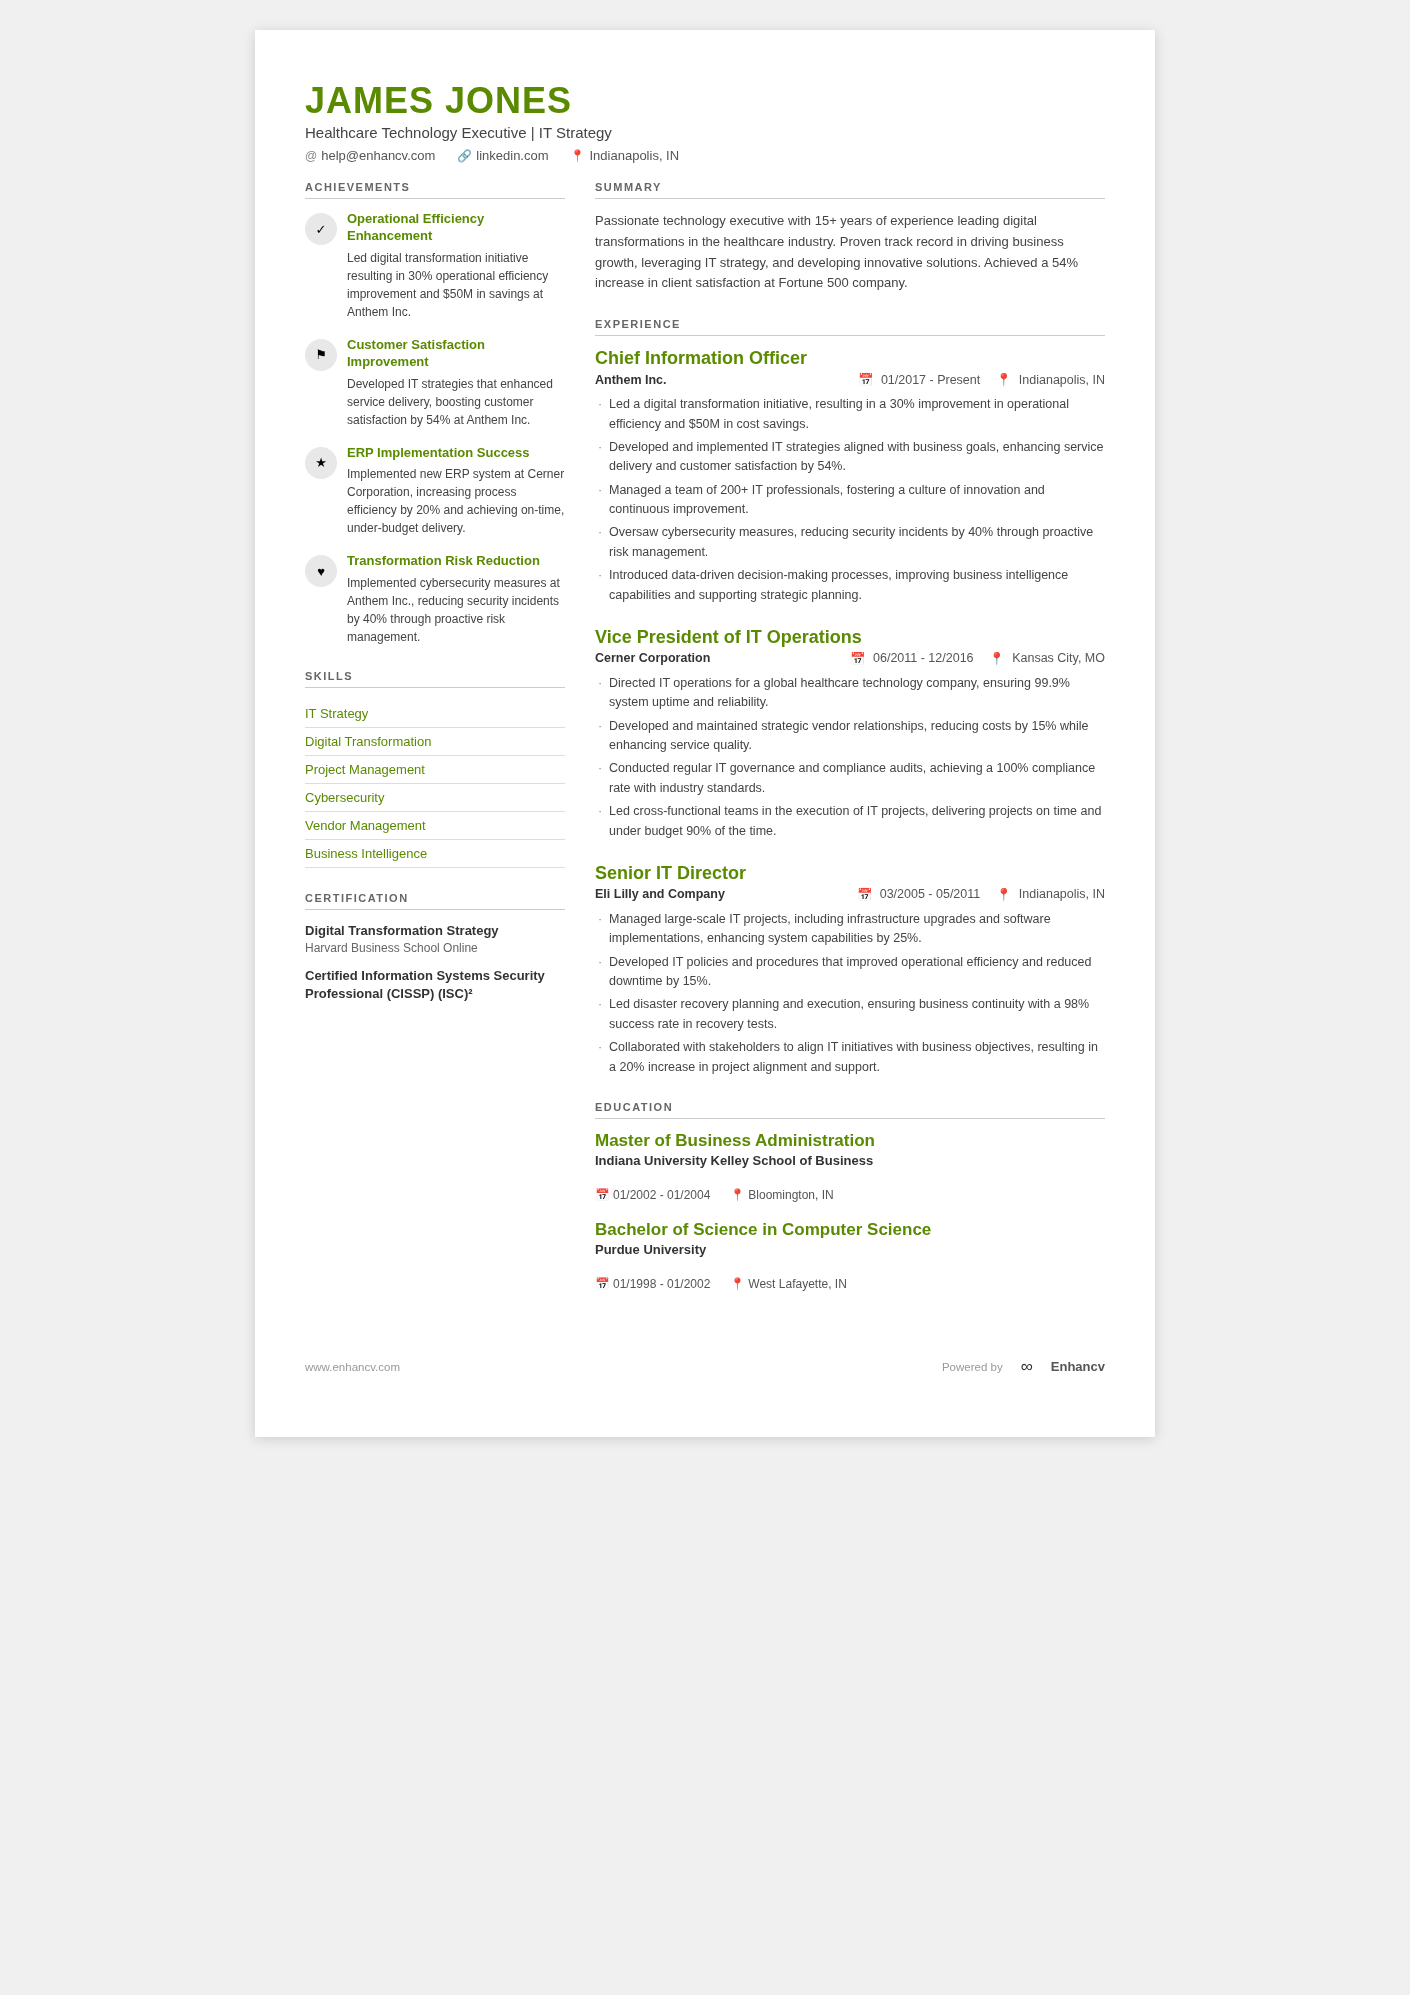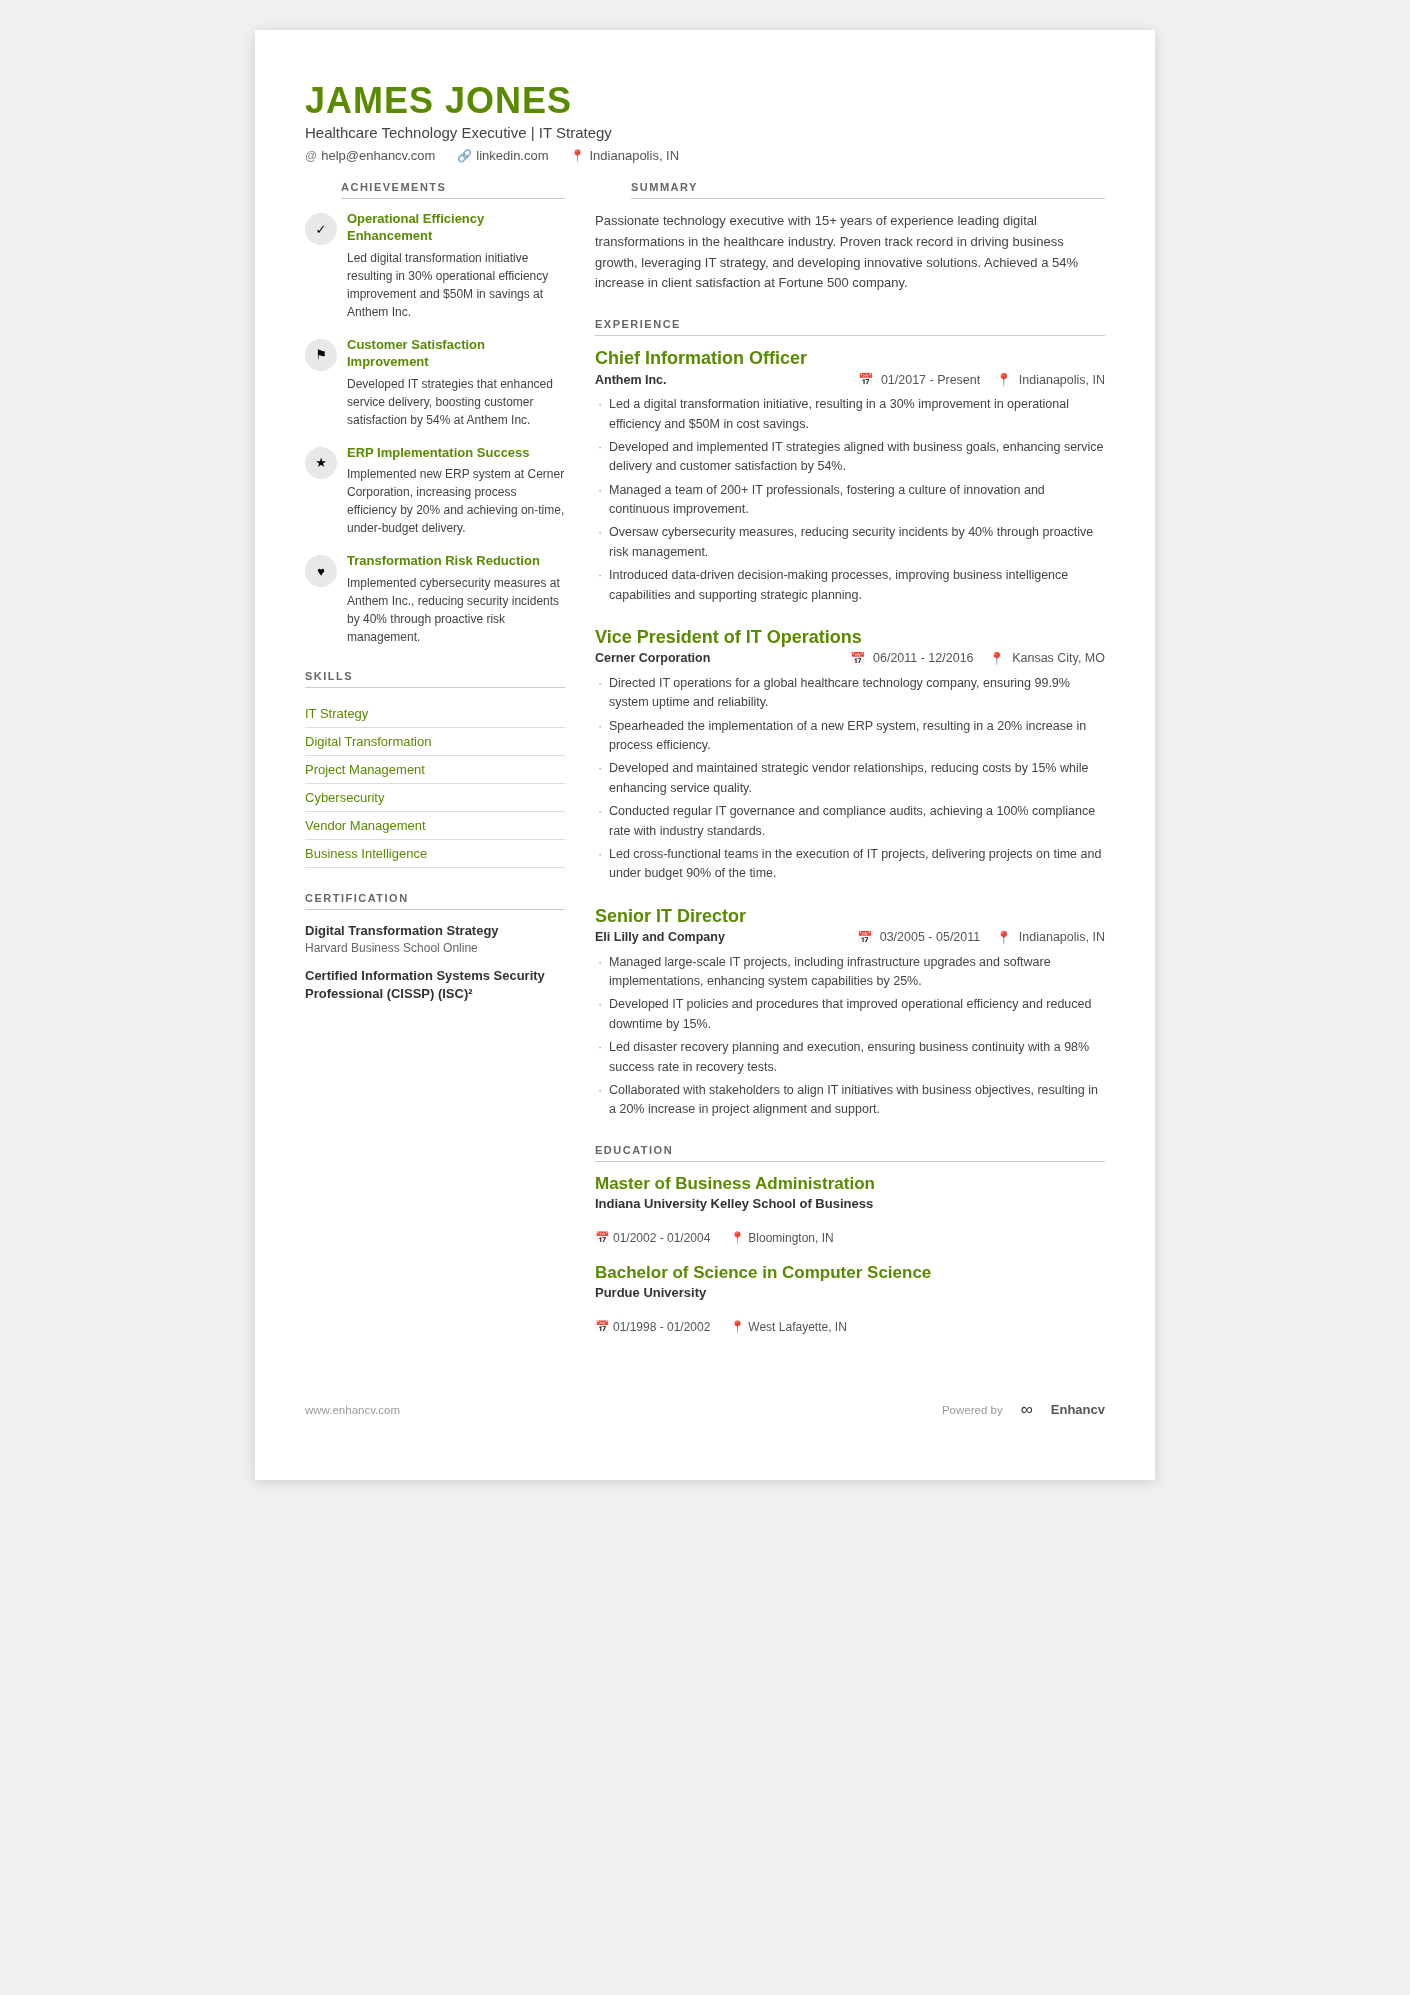--- a/index.html
+++ b/index.html
@@ -67,21 +67,21 @@
       font-size: 11px;
       font-weight: 700;
       letter-spacing: 1.5px;
       color: #666;
       text-transform: uppercase;
       border-bottom: 1.5px solid #ccc;
       padding-bottom: 5px;
       margin-bottom: 12px;
       margin-top: 24px;
     }
-    .section-title:first-child { margin-top: 0; margin-left: 36px; }
+    .section-title:first-child { margin-top: 0; }
 
     
     .achievement-item {
       display: flex;
       gap: 10px;
       margin-bottom: 16px;
     }
     .achievement-icon-wrap {
       width: 32px;
       height: 32px;
@@ -337,21 +337,20 @@
     <div class="exp-job-title">Vice President of IT Operations</div>
     <div class="exp-meta">
       <span class="exp-company">Cerner Corporation</span>
       <div class="exp-dates-loc">
         <span class="exp-dates"><span style="margin-right:3px">📅</span>06/2011 - 12/2016</span>
         <span class="exp-loc"><span style="margin-right:3px">📍</span>Kansas City, MO</span>
       </div>
     </div>
     <ul class="exp-bullets">
               <li>Directed IT operations for a global healthcare technology company, ensuring 99.9% system uptime and reliability.</li>
-              <li>Spearheaded the implementation of a new ERP system, resulting in a 20% increase in process efficiency.</li>
               <li>Developed and maintained strategic vendor relationships, reducing costs by 15% while enhancing service quality.</li>
               <li>Conducted regular IT governance and compliance audits, achieving a 100% compliance rate with industry standards.</li>
               <li>Led cross-functional teams in the execution of IT projects, delivering projects on time and under budget 90% of the time.</li>
             </ul>
   </div>
           <div class="exp-item">
     <div class="exp-job-title">Senior IT Director</div>
     <div class="exp-meta">
       <span class="exp-company">Eli Lilly and Company</span>
       <div class="exp-dates-loc">

